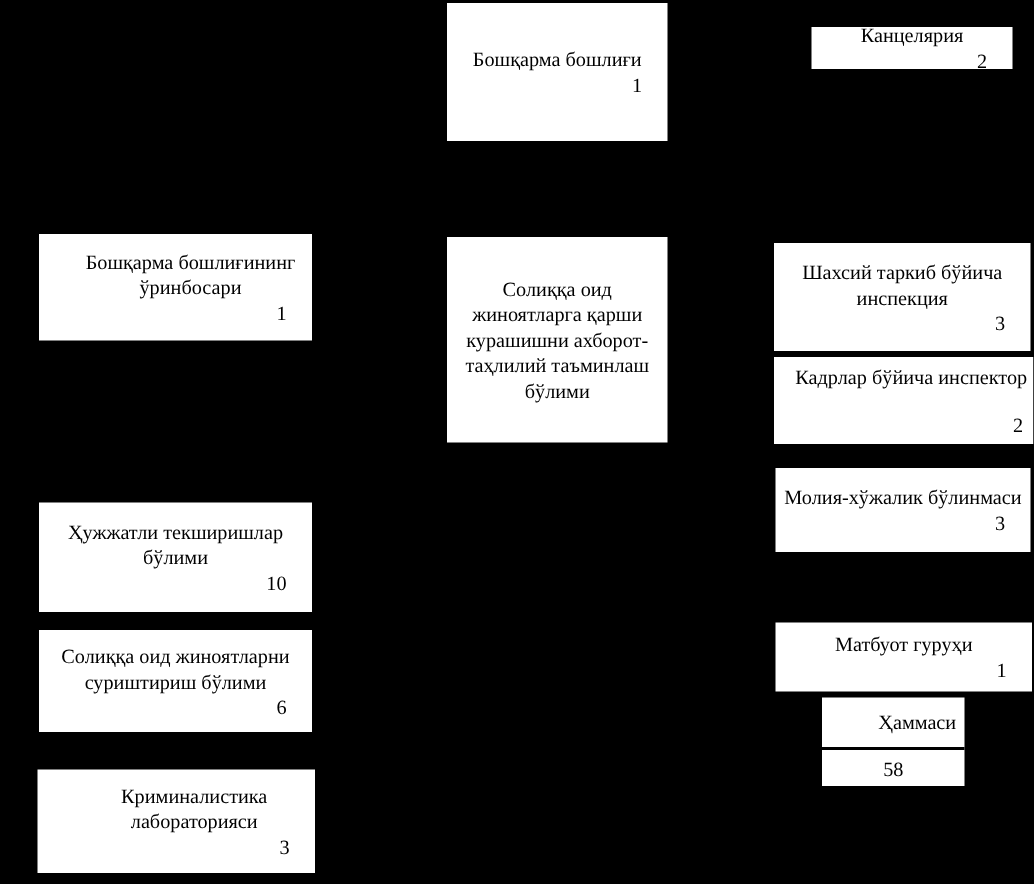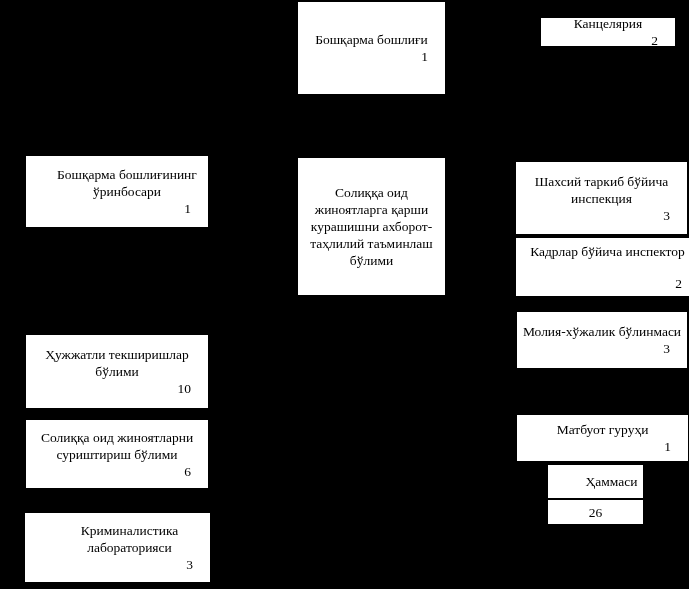--- a/index.html
+++ b/index.html
@@ -124,16 +124,16 @@
     <span class="num">3</span>
   </div>
 
   <div class="box b-press">
     <span class="lbl">Матбуот гуруҳи</span>
     <span class="num">1</span>
   </div>
 
   <div class="total-box">
     <div class="total-cell-top">Ҳаммаси</div>
-    <div class="total-cell-bottom">26</div>
+    <div class="total-cell-bottom">58</div>
   </div>
 
 </div>
 
 </body></html>

